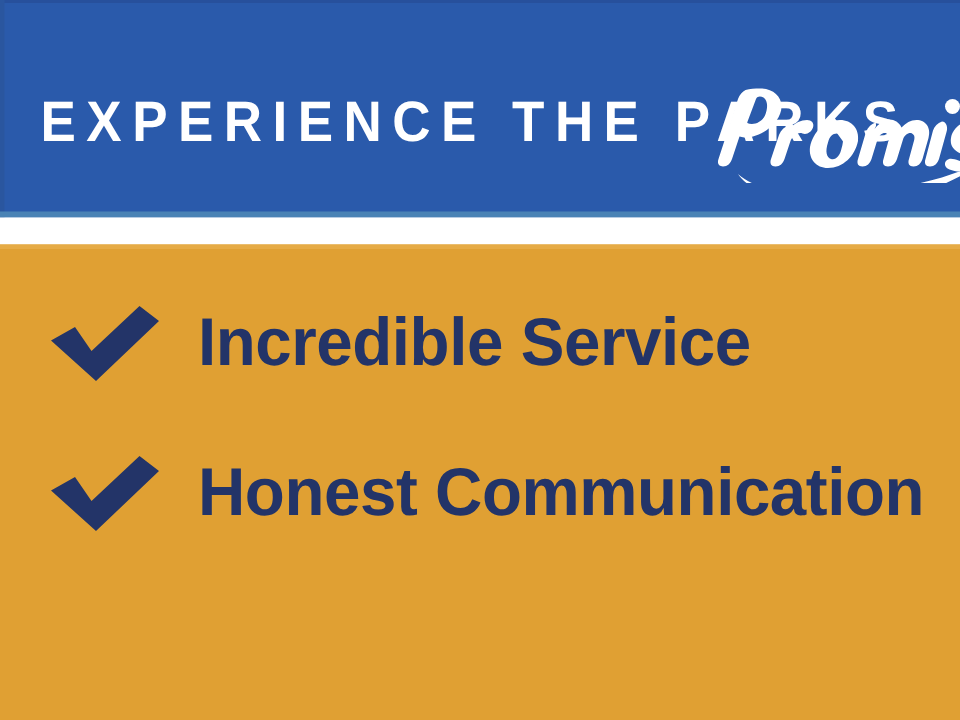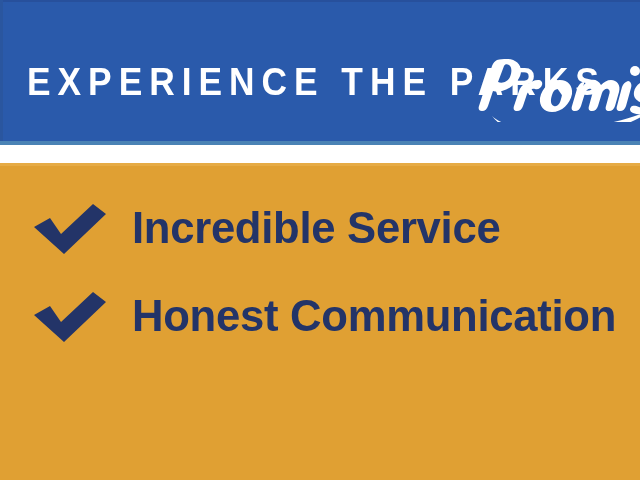--- a/index.html
+++ b/index.html
@@ -116,21 +116,21 @@
   }
 
   
   .promise-row {
     position: absolute;
     left: 0;
     width: 537px;
     height: 62px;
   }
   .promise-row.row-0 { top: 199px; }
-  .promise-row.row-1 { top: 287px; }
+  .promise-row.row-1 { top: 299px; }
   .promise-row.row-2 { top: 374px; }
 
   .check-icon {
     position: absolute;
     left: 31px;
     top: 4px;
     width: 78px;
     height: 52px;
   }
   .check-icon svg { display: block; }

